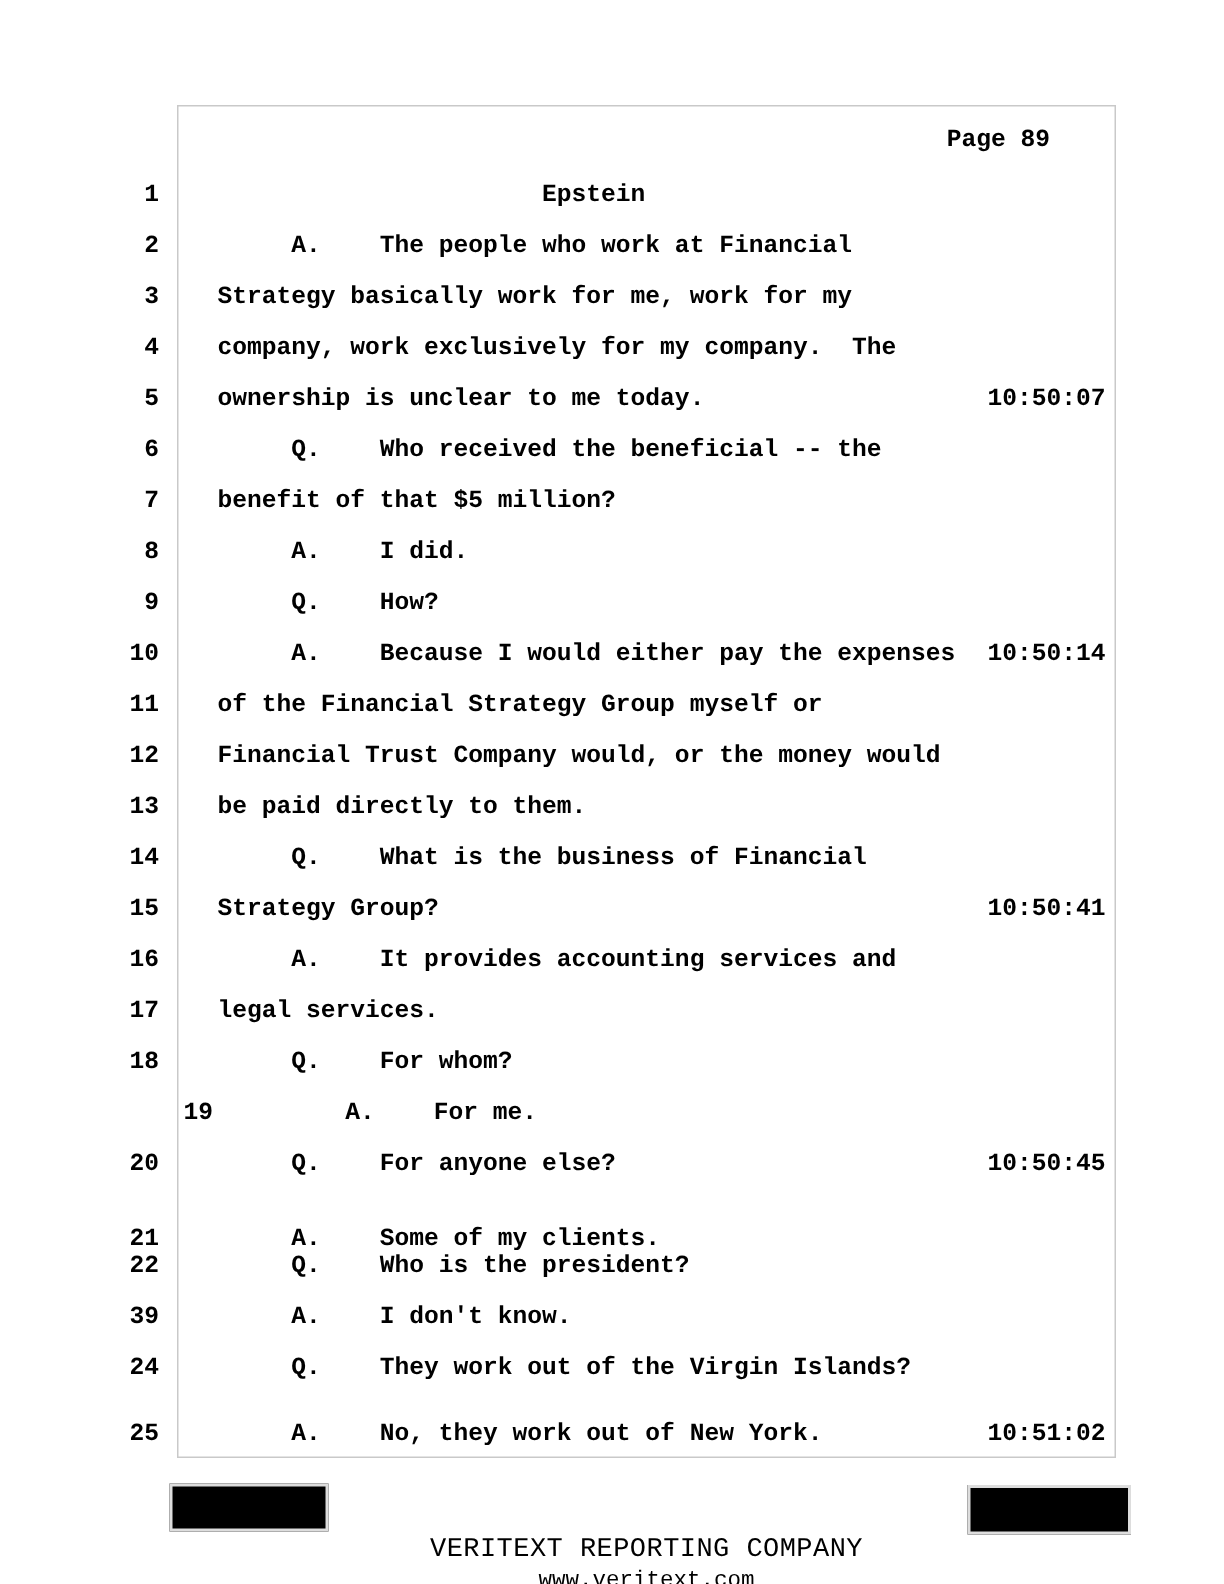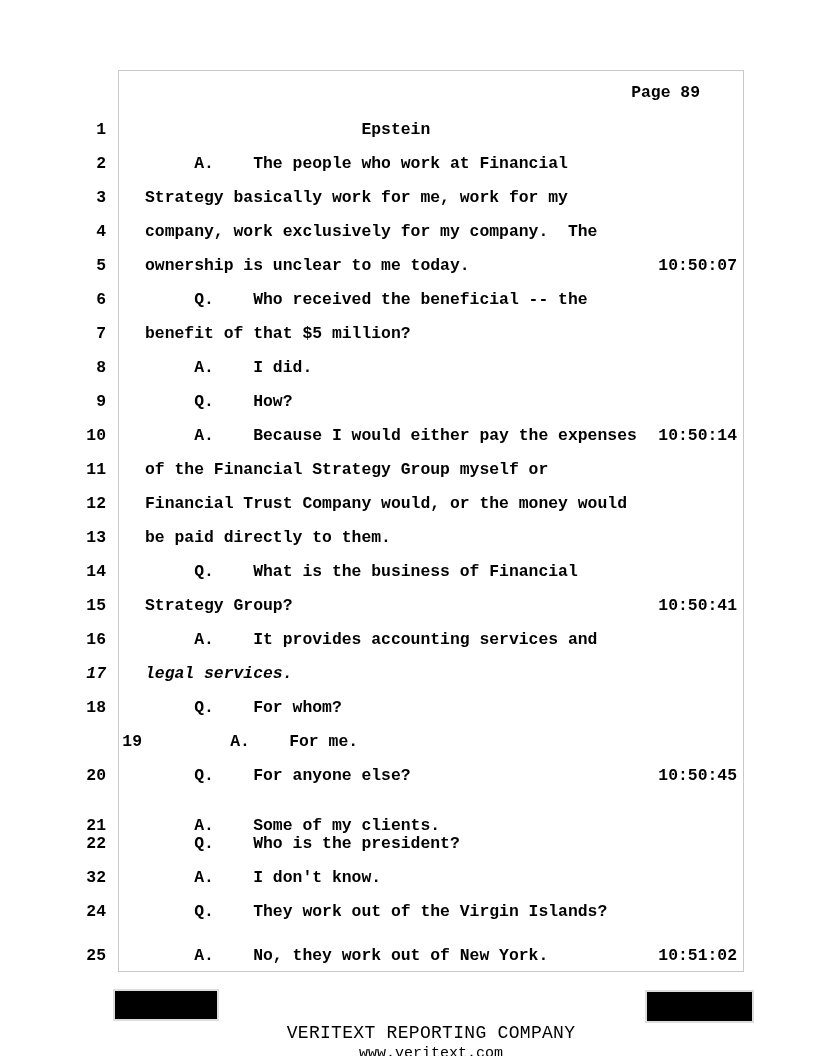--- a/index.html
+++ b/index.html
@@ -167,21 +167,21 @@
       <div class="row" style="top: 589px;">
     <span class="num">15</span>
     <span class="txt">Strategy Group?</span>
     <span class="time">10:50:41</span>
   </div>
       <div class="row" style="top: 623px;">
     <span class="num">16</span>
     <span class="txt">     A.    It provides accounting services and</span>
     <span class="time"></span>
   </div>
-      <div class="row" style="top: 657px; font-style: italic;">
+      <div class="row" style="top: 657px;">
     <span class="num">17</span>
     <span class="txt">legal services.</span>
     <span class="time"></span>
   </div>
       <div class="row" style="top: 691px;">
     <span class="num">18</span>
     <span class="txt">     Q.    For whom?</span>
     <span class="time"></span>
   </div>
       <div class="row" style="top: 725px; margin-left: 36px;">
@@ -198,21 +198,21 @@
     <span class="num">21</span>
     <span class="txt">     A.    Some of my clients.</span>
     <span class="time"></span>
   </div>
       <div class="row" style="top: 827px;">
     <span class="num">22</span>
     <span class="txt">     Q.    Who is the president?</span>
     <span class="time"></span>
   </div>
       <div class="row" style="top: 861px;">
-    <span class="num">32</span>
+    <span class="num">39</span>
     <span class="txt">     A.    I don't know.</span>
     <span class="time"></span>
   </div>
       <div class="row" style="top: 895px;">
     <span class="num">24</span>
     <span class="txt">     Q.    They work out of the Virgin Islands?</span>
     <span class="time"></span>
   </div>
       <div class="row" style="top: 939px; padding-left: 39px;">
     <span class="num">25</span>

